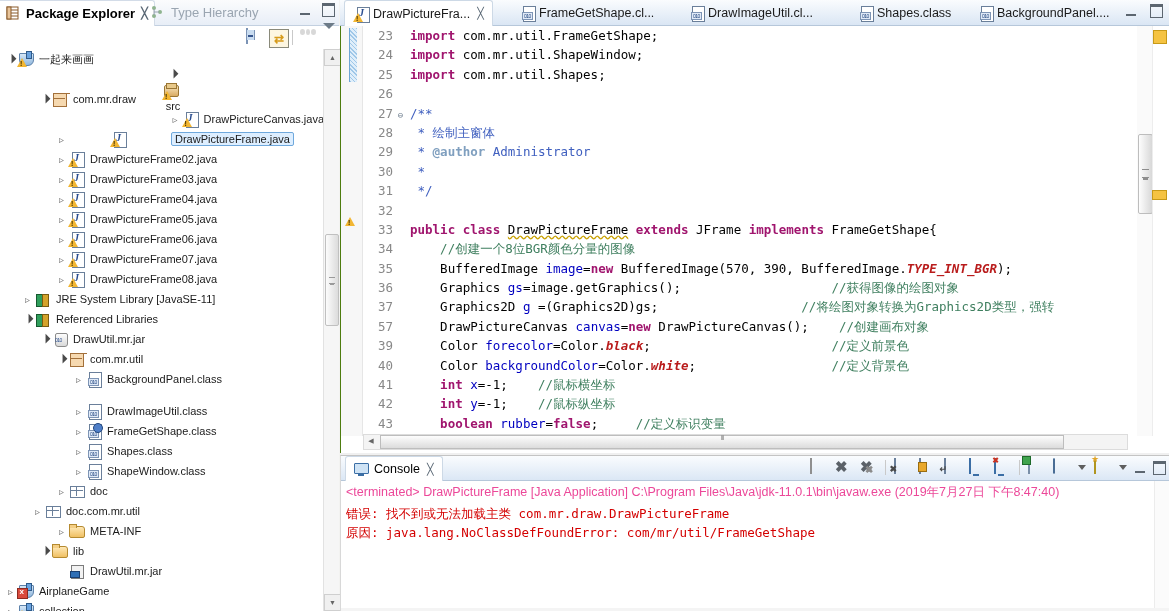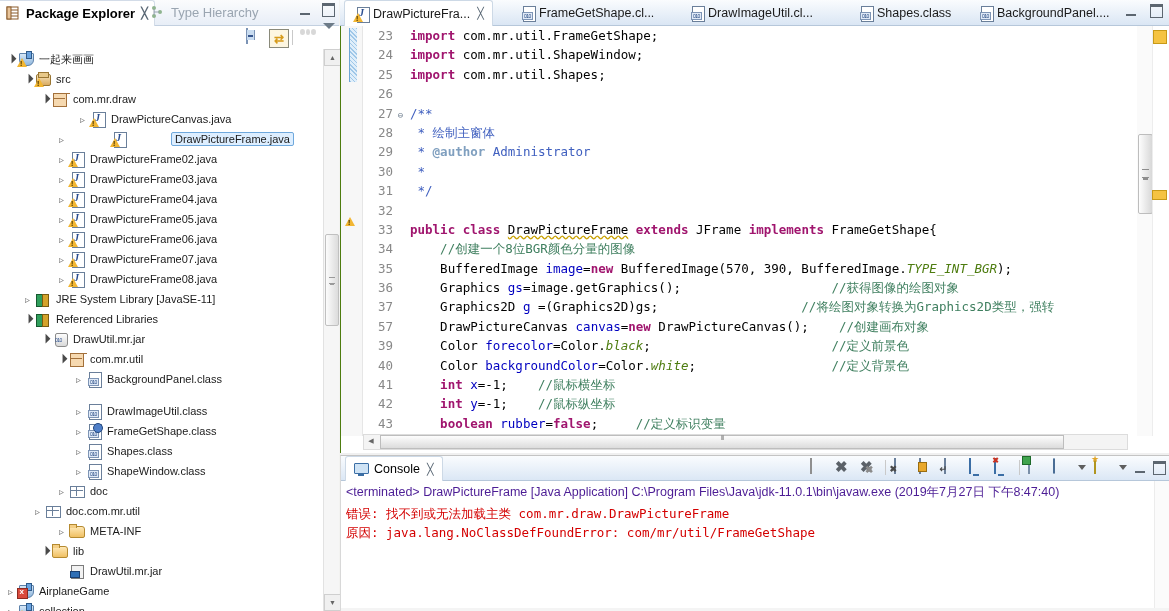--- a/index.html
+++ b/index.html
@@ -280,21 +280,21 @@
   }
   .fold {
     width:11px; flex:0 0 11px; text-align:center; color:#6b7b8c; font-size:9px;
   }
   .code-txt { padding-left:4px; }
   .kw { color:#a0156e; font-weight:bold; }
   .cmt { color:#3f7f5f; }
   .jdoc { color:#3f5fbf; }
   .jdoctag { color:#7f9fbf; font-weight:bold; }
   .fld { color:#0000c0; }
-  .sfld { color:#4d7c0f; font-style:italic; font-weight:normal; }
+  .sfld { color:#b91c1c; font-style:italic; font-weight:bold; }
   .sqg { text-decoration: underline wavy #c8a000; }
   .plain { color:#000; }
 
   .ed-vscroll {
     position:absolute; right:18px; top:0; width:15px; height:410px; background:#fafafa;
   }
   .ed-vthumb {
     position:absolute; left:1px; top:108px; width:13px; height:78px;
     background: linear-gradient(to right,#fdfdfd,#d8d8d8); border:1px solid #bdbdbd; border-radius:2px;
   }
@@ -371,21 +371,21 @@
   .ct-scr.red::before { content:"\2716"; position:absolute; right:-4px; top:-3px; color:#cc3322; font-size:8px; font-weight:bold; }
   .ct-new { width:14px;height:12px; background:#fff; border:1px solid #7a8fa8; position:relative; margin-top:2px;}
   .ct-new::after { content:""; position:absolute; right:-2px; top:-3px; width:7px;height:7px;background:#3fa34d; border:1px solid #1d6a2a;}
   .ct-mon { width:14px;height:11px;background:#e2ecf7;border:1px solid #4a6d95; margin-top:2px; border-radius:1px;}
   .ct-pin { width:13px;height:12px;background:#fff9e0;border:1px solid #b09520; margin-top:2px; position:relative;}
   .ct-pin::after { content:"\2605"; position:absolute; right:-4px; top:-5px; font-size:9px; color:#e0a52a; }
   .ct-caret { width:0;height:0;border-left:4px solid transparent;border-right:4px solid transparent;border-top:5px solid #5e5e5e; }
   .ct-sep { width:1px; height:15px; background:#c9c9c9; }
 
   .cons-meta {
-    position:absolute; left:5px; top:28px; font-size:12.5px; color:#4c1d95;
+    position:absolute; left:5px; top:28px; font-size:12.5px; color:#ec4899;
     white-space:nowrap;
   }
   .cons-body {
     position:absolute; left:5px; top:48px; width:800px;
     font-family:"DejaVu Sans Mono", monospace; font-size:12.5px; line-height:19px;
     color:#d40000; white-space:pre;
   }
   .cons-vscroll {
     position:absolute; right:0; top:25px; width:15px; height:131px; background:#fbfbfb;
     border-left:1px solid #ececec;
@@ -450,33 +450,33 @@
     </div>
 
     <div class="tree">
         <div class="node" style="padding-left: 4px;">
           <span class="arrow open"></span>
           <span class="node-ico ico-proj">
             <span class="warn"></span>
           </span>
           <span class="node-label">一起来画画</span>
         </div>
-        <div class="node" style="padding-left: 21px;">
+        <div class="node" style="padding-left: 21px; flex-direction: column;">
           <span class="arrow open"></span>
           <span class="node-ico ico-src">
             <span class="warn"></span>
           </span>
           <span class="node-label">src</span>
         </div>
         <div class="node" style="padding-left: 38px;">
           <span class="arrow open"></span>
           <span class="node-ico ico-pkg"></span>
           <span class="node-label">com.mr.draw</span>
         </div>
-        <div class="node" style="padding-left: 76px;">
+        <div class="node" style="padding-left: 25px; justify-content: flex-end;">
           <span class="arrow closed"></span>
           <span class="node-ico ico-java">
             <span class="warn"></span>
           </span>
           <span class="node-label">DrawPictureCanvas.java</span>
         </div>
         <div class="node selected" style="padding-left: 55px; gap: 42px;">
           <span class="arrow closed"></span>
           <span class="node-ico ico-java">
             <span class="warn"></span>

